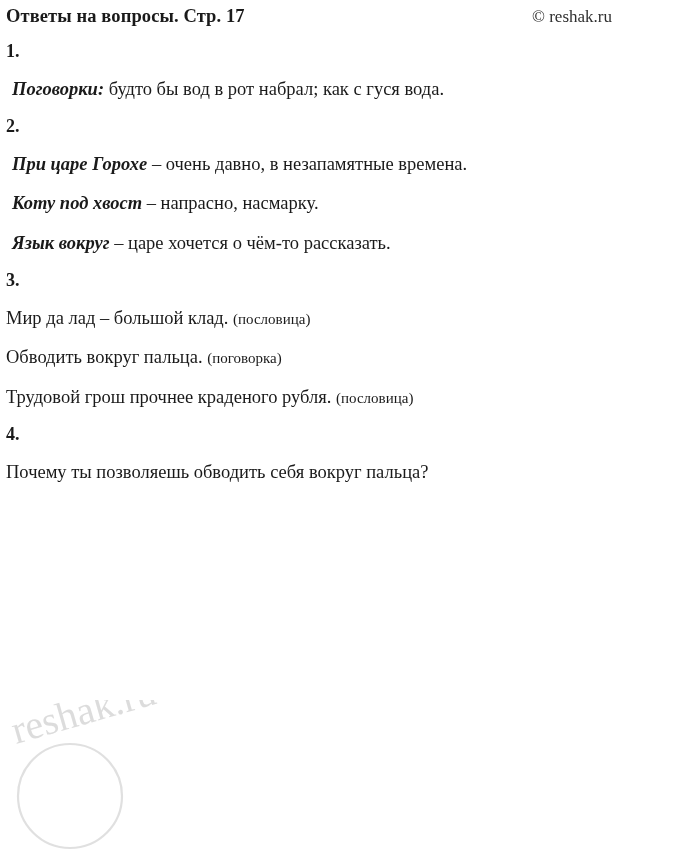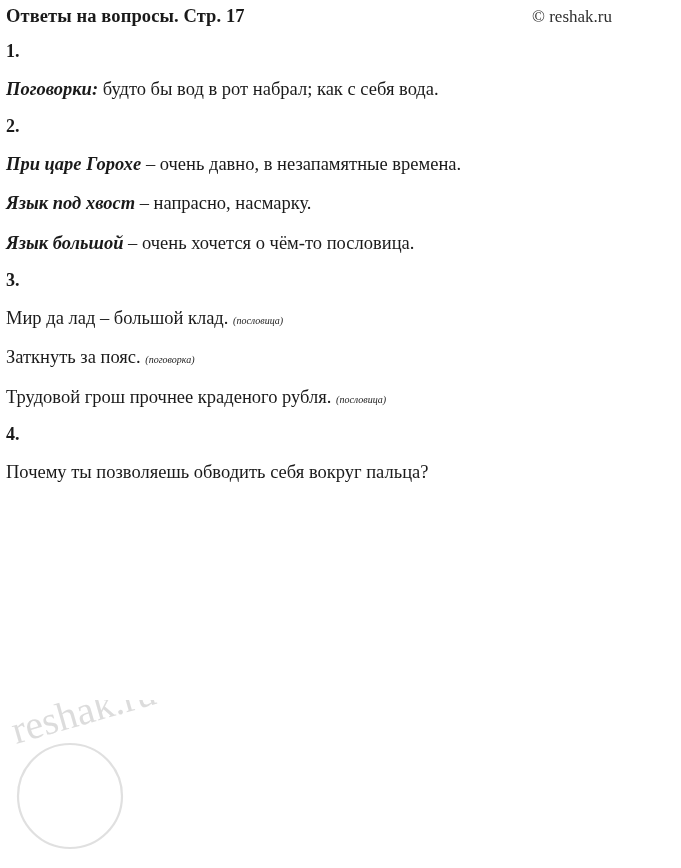--- a/index.html
+++ b/index.html
@@ -46,24 +46,24 @@
   p.line {
     font-size: 18.5px;
     line-height: 1.28;
     margin: 16px 0 0 0;
     text-align: justify;
     text-justify: inter-word;
   }
   .bi {
     font-weight: bold;
     font-style: italic;
+    margin-left: 6px;
   }
   .small-it {
-    font-style: italic;
-    font-size: 10px;
+    font-size: 15px;
   }
   
   .wm {
     position: absolute;
     left: 8px;
     top: 700px;
     width: 300px;
     height: 160px;
     pointer-events: none;
     opacity: 0.30;
@@ -76,30 +76,30 @@
 <body>
 
 <div class="page">
 
   <div class="header">
     <div class="doc-title">Ответы на вопросы. Стр. 17</div>
     <div class="watermark-text">© reshak.ru</div>
   </div>
 
   <div class="qnum">1.</div>
-  <p class="line"><span class="bi">Поговорки:</span><span> будто бы вод в рот набрал; как с себя вода.</span></p>
+  <p class="line"><span class="bi">Поговорки:</span><span> будто бы вод в рот набрал; как с гуся вода.</span></p>
 
   <div class="qnum">2.</div>
   <p class="line"><span class="bi">При царе Горохе</span><span> – очень давно, в незапамятные времена.</span></p>
-  <p class="line"><span class="bi">Язык под хвост</span><span> – напрасно, насмарку.</span></p>
-  <p class="line"><span class="bi">Язык большой</span><span> – очень хочется о чём-то пословица.</span></p>
+  <p class="line"><span class="bi">Коту под хвост</span><span> – напрасно, насмарку.</span></p>
+  <p class="line"><span class="bi">Язык вокруг</span><span> – царе хочется о чём-то рассказать.</span></p>
 
   <div class="qnum">3.</div>
   <p class="line"><span>Мир да лад – большой клад. </span><span class="small-it">(пословица)</span></p>
-  <p class="line"><span>Заткнуть за пояс. </span><span class="small-it">(поговорка)</span></p>
+  <p class="line"><span>Обводить вокруг пальца. </span><span class="small-it">(поговорка)</span></p>
   <p class="line"><span>Трудовой грош прочнее краденого рубля. </span><span class="small-it">(пословица)</span></p>
 
   <div class="qnum">4.</div>
   <p class="line">Почему ты позволяешь обводить себя вокруг пальца?</p>
 
   <div class="wm">
     <svg width="300" height="160" viewBox="0 0 300 160" xmlns="http://www.w3.org/2000/svg">
       <g fill="none" stroke="#9a9a9a" stroke-width="2.2">
         <circle cx="62" cy="96" r="52"></circle>
       </g>

